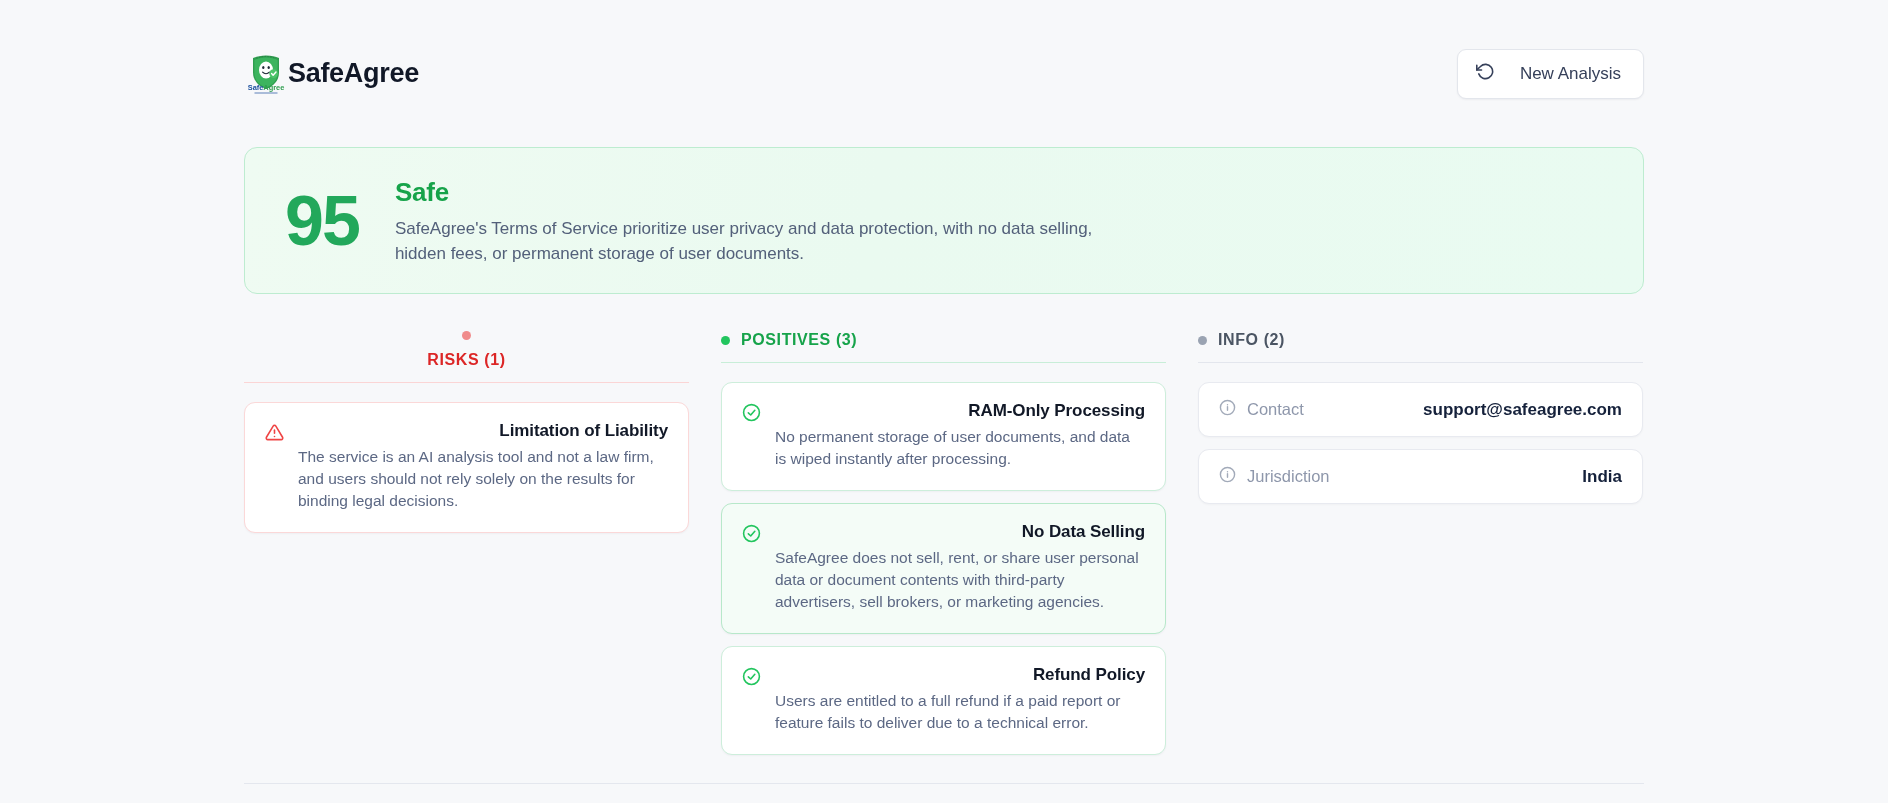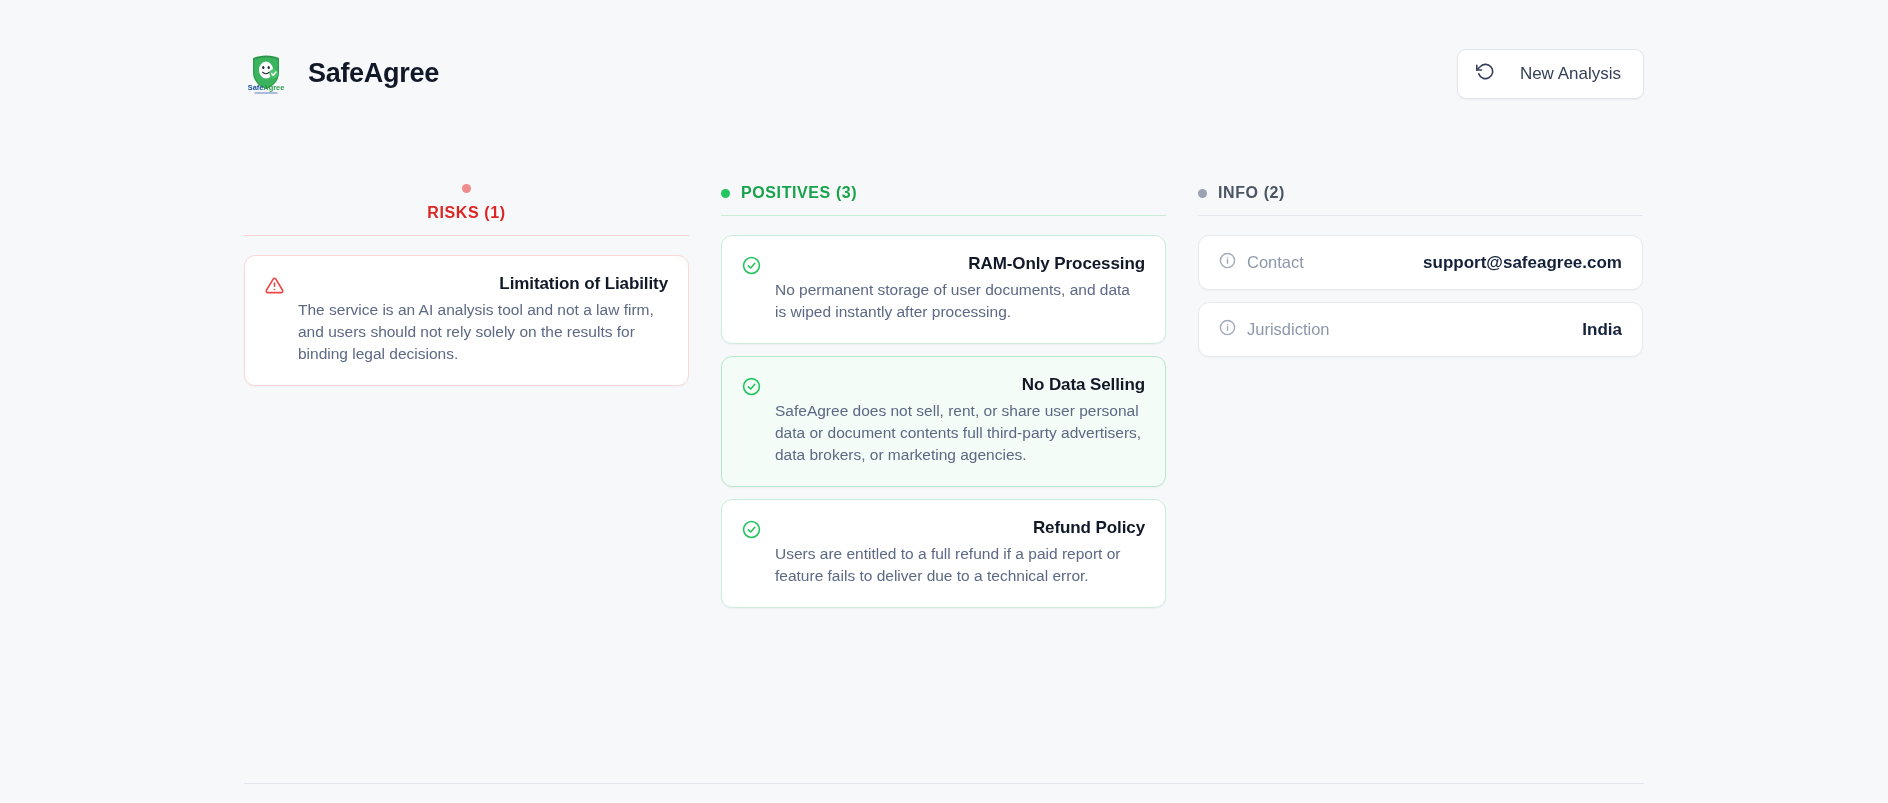--- a/index.html
+++ b/index.html
@@ -34,21 +34,20 @@
   .header {
     height: 147px;
     display: flex;
     align-items: center;
     justify-content: space-between;
   }
 
   .brand {
     display: flex;
     align-items: center;
-    gap: 20px;
   }
 
   .logo {
     width: 44px;
     height: 44px;
     position: relative;
     flex: none;
   }
   .logo svg { display: block; }
 
@@ -256,20 +255,27 @@
           <svg width="19" height="19" viewBox="0 0 24 24" fill="none" stroke="#36405a" stroke-width="2" stroke-linecap="round" stroke-linejoin="round">
             <polyline points="1 4 1 10 7 10"></polyline>
             <path d="M3.51 15a9 9 0 1 0 2.13-9.36L1 10"></path>
           </svg>
         </span>
         <span>New Analysis</span>
       </button>
 
     </div>
 
+    <div class="score-banner">
+      <div class="score-number">95</div>
+      <div class="score-text">
+        <div class="score-verdict">Safe</div>
+        <div class="score-summary">SafeAgree's Terms of Service prioritize user privacy and data protection, with no data selling, hidden fees, or permanent storage of user documents.</div>
+      </div>
+    </div>
 
     <div class="columns">
 
       <div class="column col-risks">
         <div class="col-header">
           <span class="dot"></span>
           <span>RISKS (1)</span>
         </div>
         <div class="col-rule"></div>
 
@@ -314,21 +320,21 @@
 
           <div class="item-card positive active">
             <span class="item-icon">
               <svg width="19" height="19" viewBox="0 0 24 24" fill="none" stroke="#22c55e" stroke-width="2" stroke-linecap="round" stroke-linejoin="round">
                 <circle cx="12" cy="12" r="10"></circle>
                 <polyline points="8 12.5 11 15.2 16.2 9.2"></polyline>
               </svg>
             </span>
             <div class="item-body">
               <div class="item-title">No Data Selling</div>
-              <div class="item-desc">SafeAgree does not sell, rent, or share user personal data or document contents full third-party advertisers, data brokers, or marketing agencies.</div>
+              <div class="item-desc">SafeAgree does not sell, rent, or share user personal data or document contents with third-party advertisers, sell brokers, or marketing agencies.</div>
             </div>
           </div>
 
           <div class="item-card positive">
             <span class="item-icon">
               <svg width="19" height="19" viewBox="0 0 24 24" fill="none" stroke="#22c55e" stroke-width="2" stroke-linecap="round" stroke-linejoin="round">
                 <circle cx="12" cy="12" r="10"></circle>
                 <polyline points="8 12.5 11 15.2 16.2 9.2"></polyline>
               </svg>
             </span>

